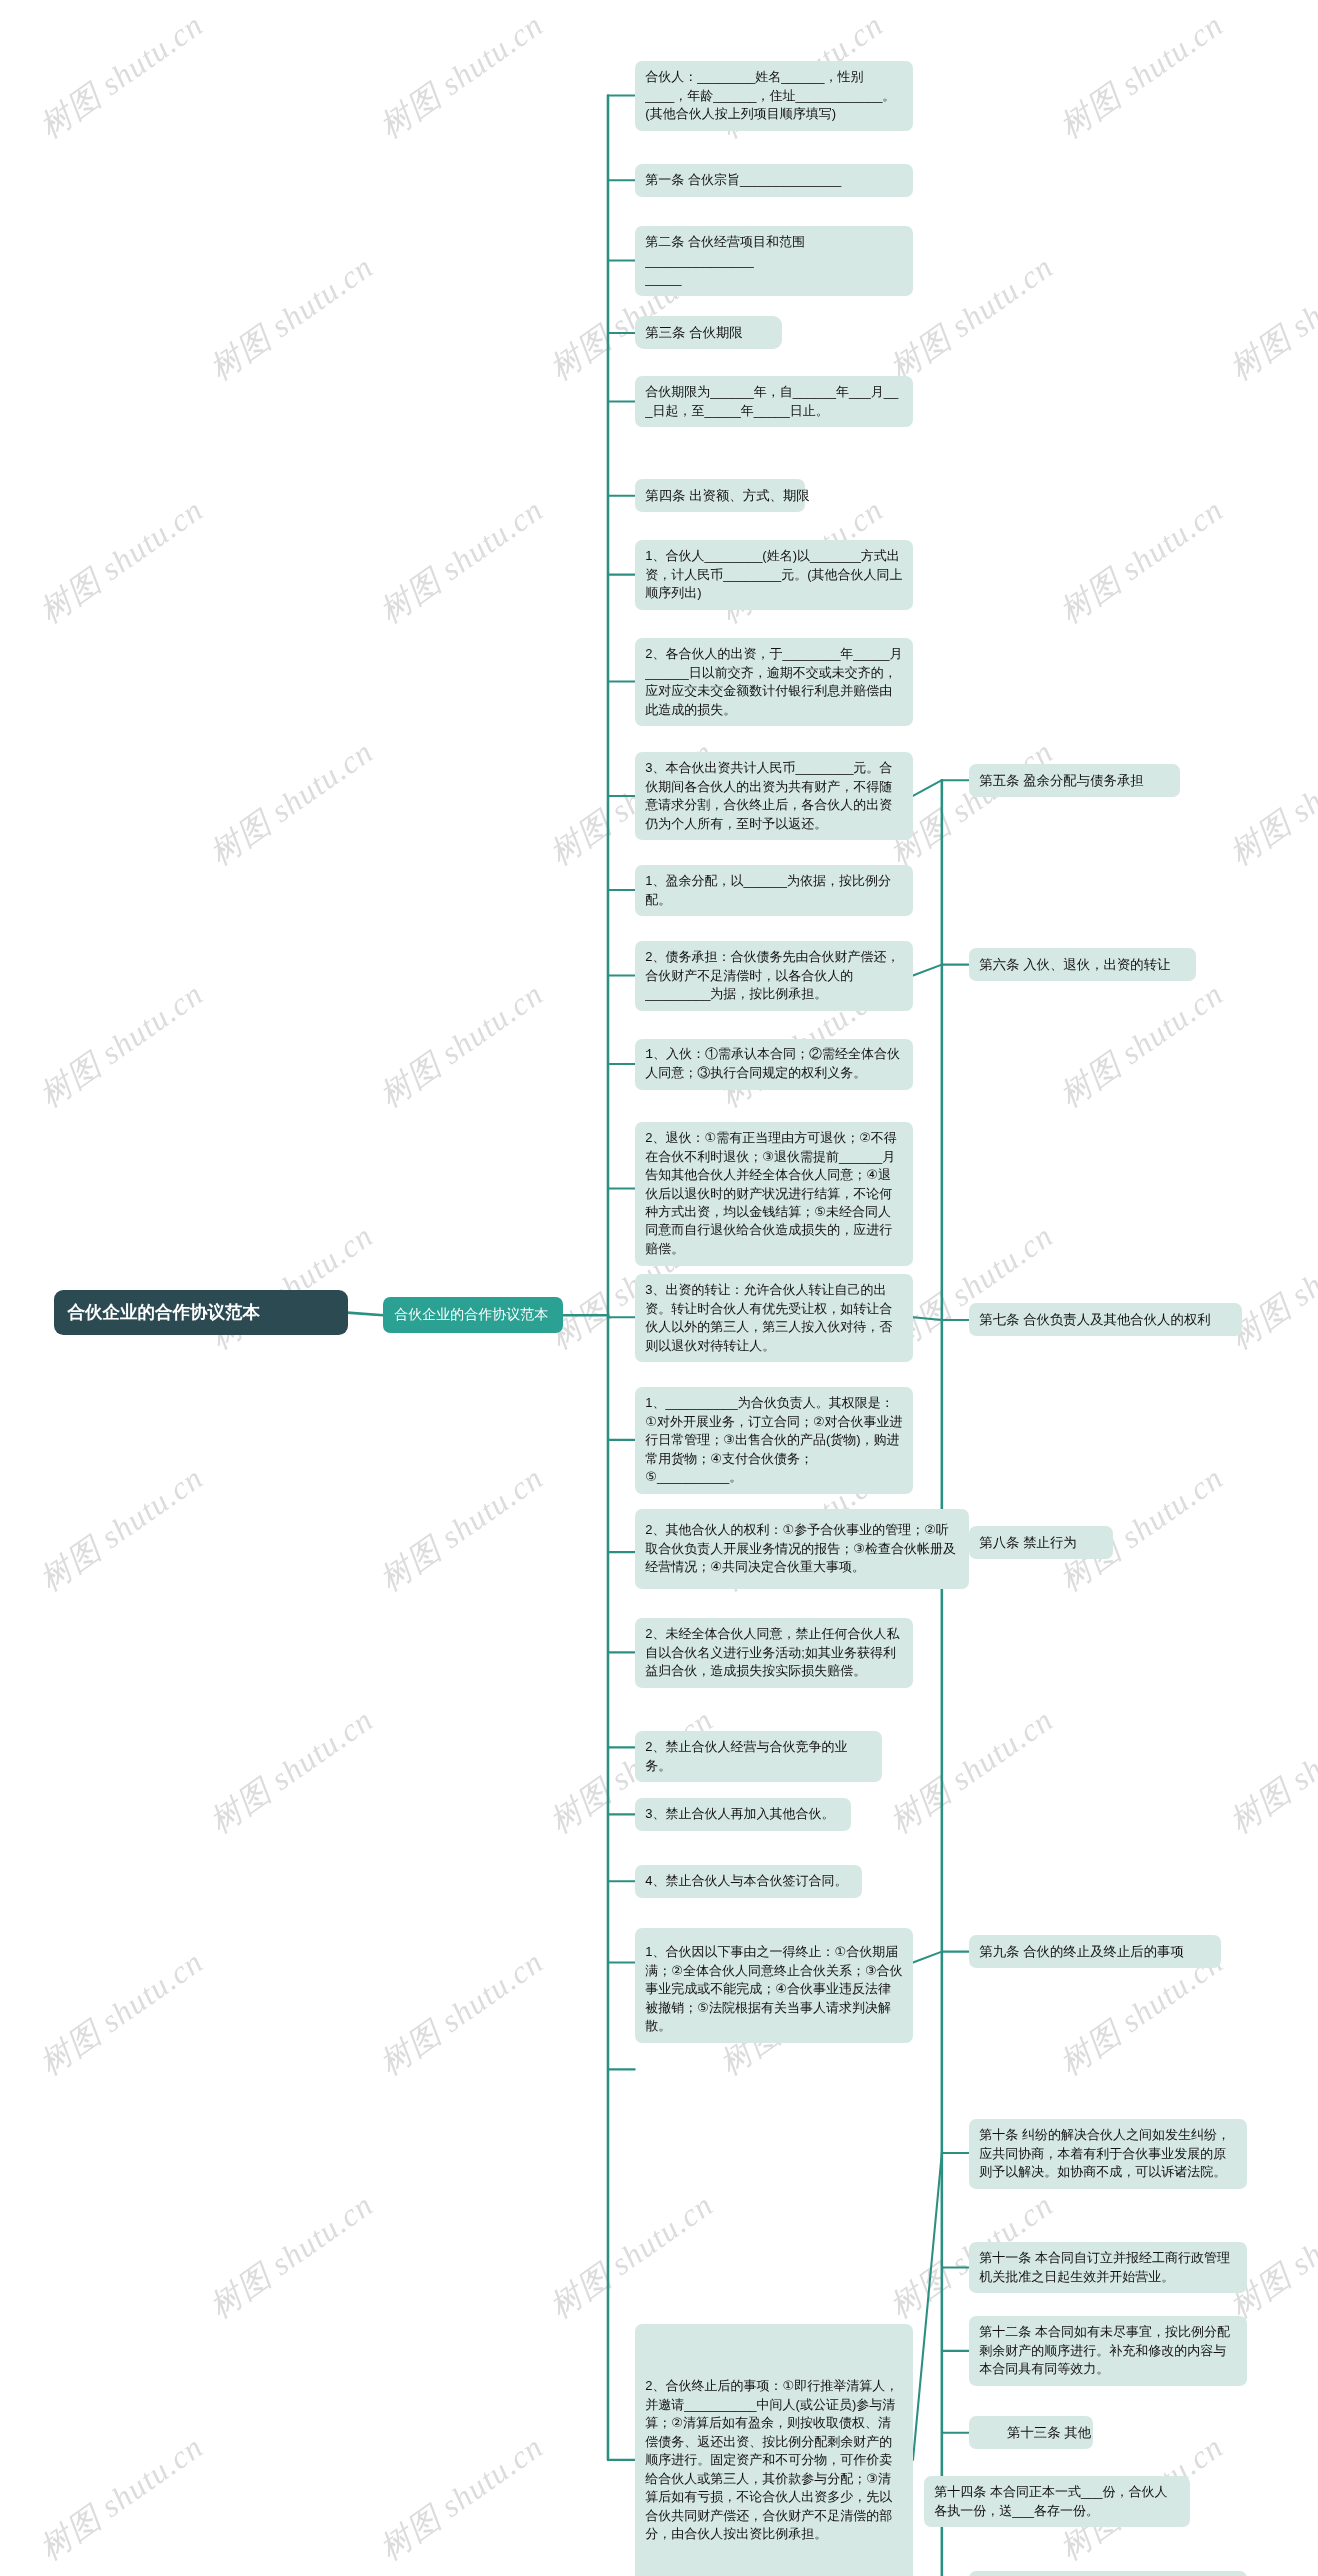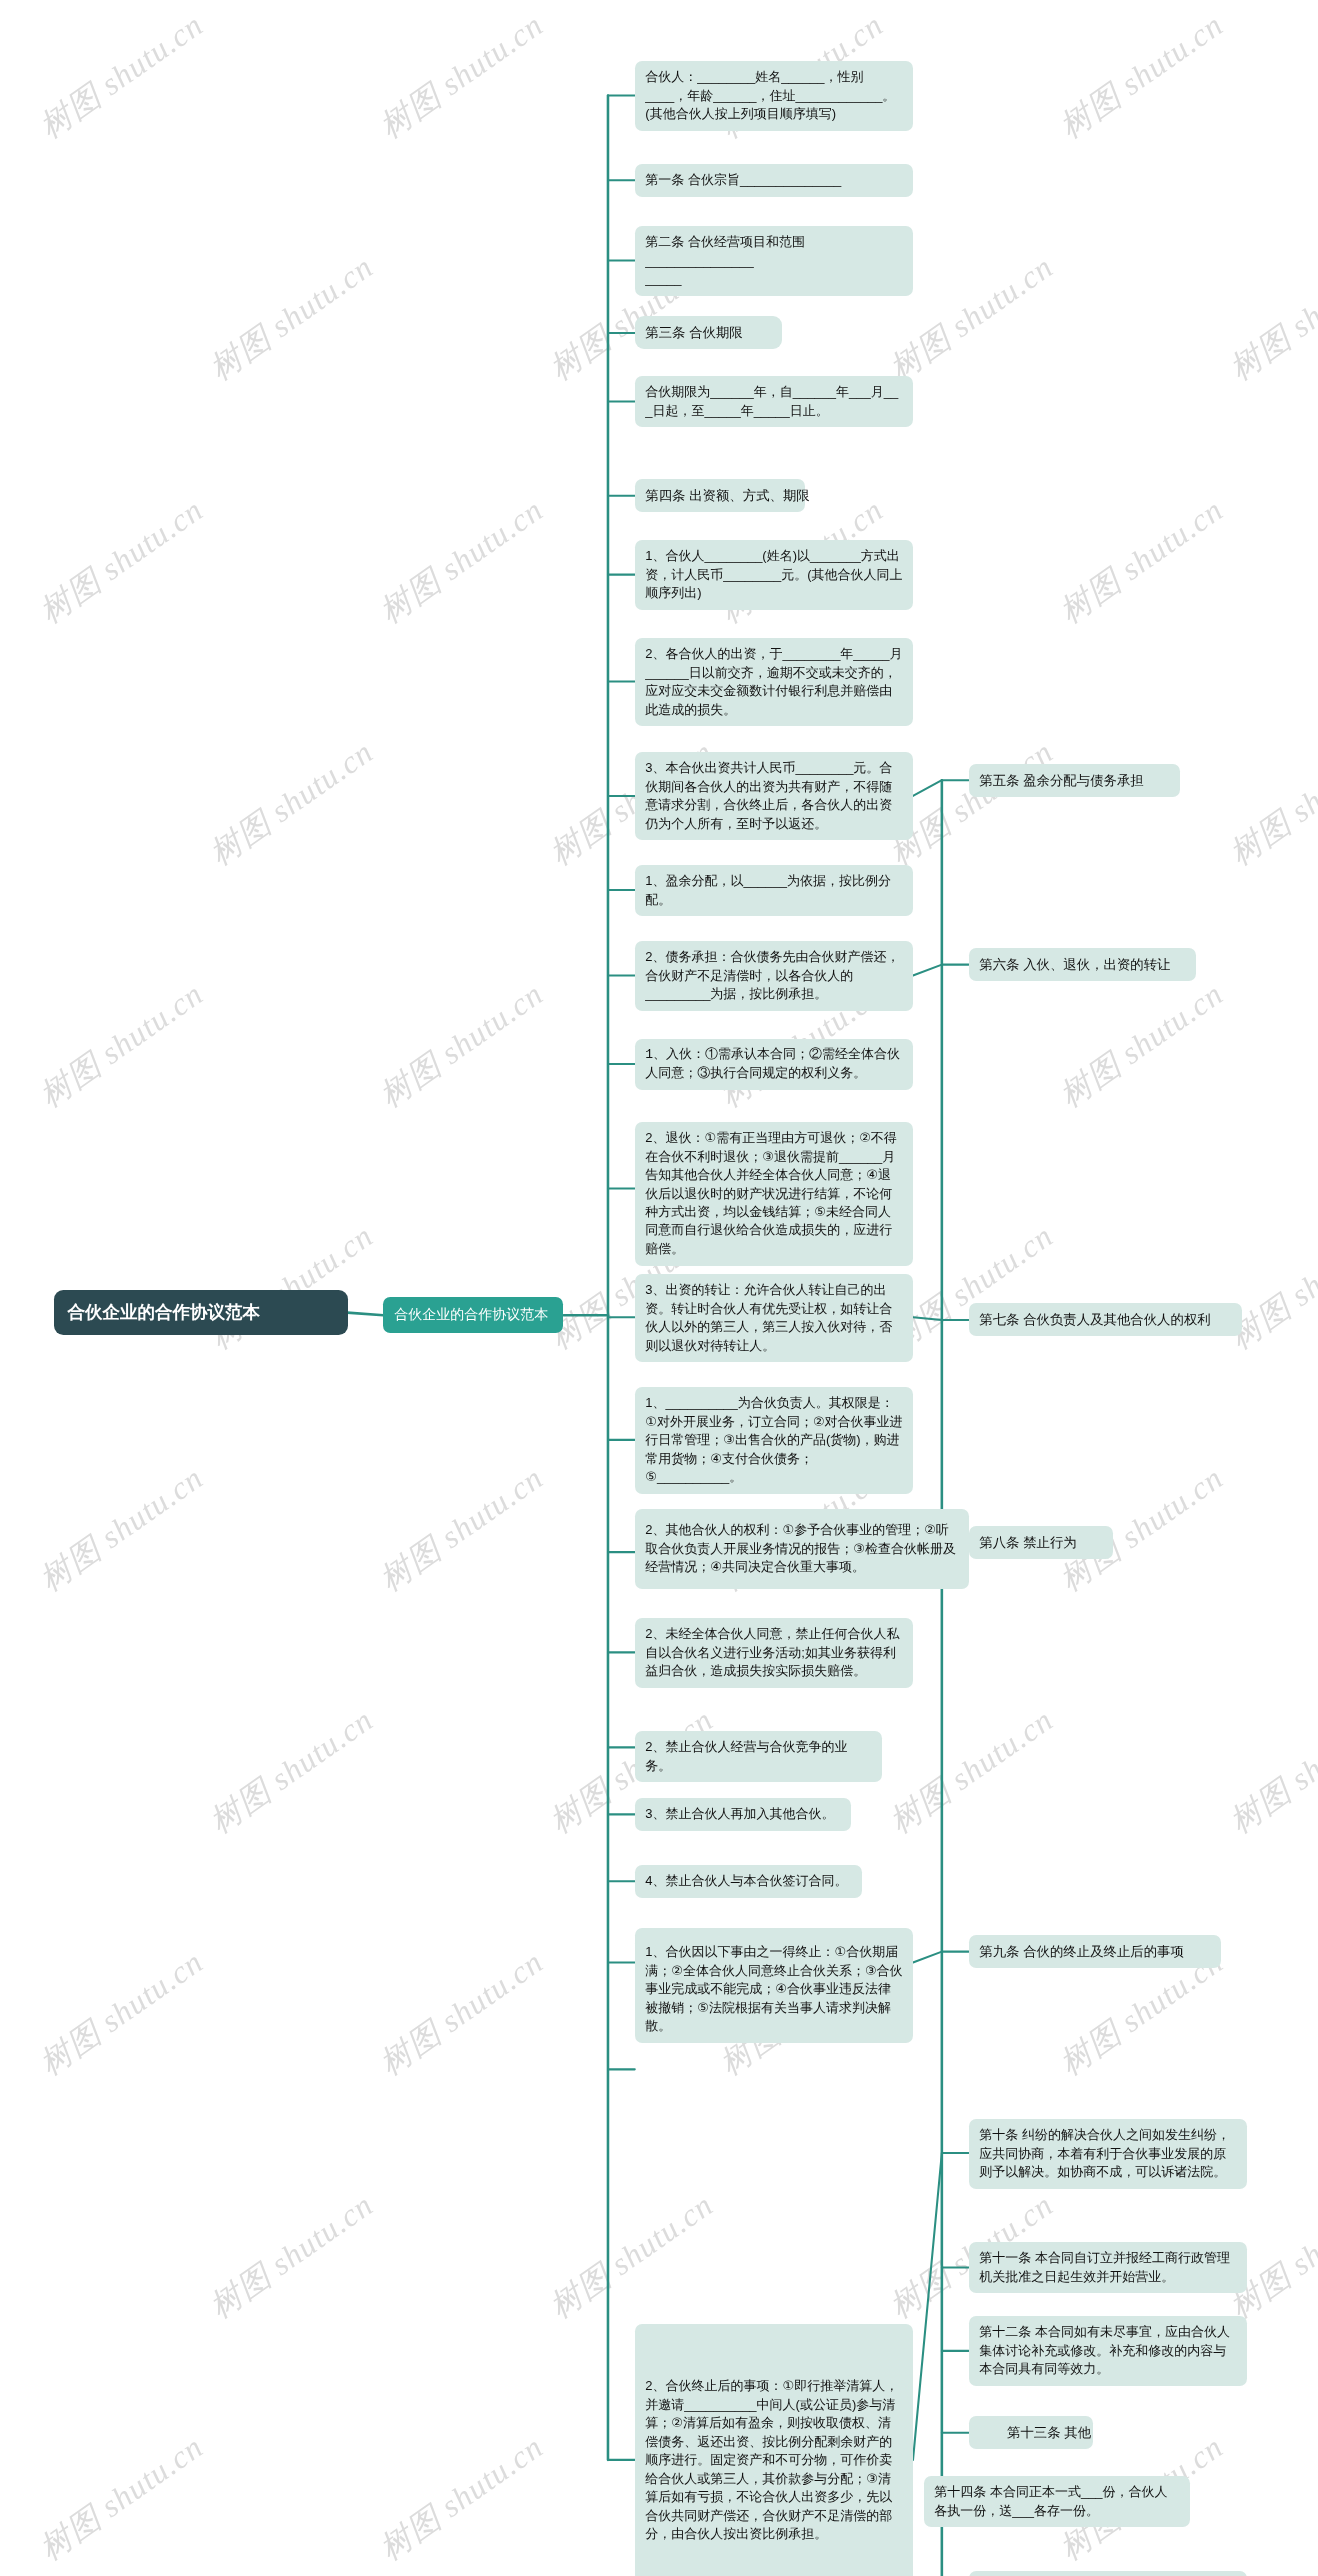--- a/index.html
+++ b/index.html
@@ -193,18 +193,18 @@
     <div class="node" id="node-s20" style="left: 635px; top: 1618px; width: 278px; min-height: 63px; display: flex; align-items: center;">2、未经全体合伙人同意，禁止任何合伙人私自以合伙名义进行业务活动;如其业务获得利益归合伙，造成损失按实际损失赔偿。</div>
     <div class="node" id="node-s21" style="left: 635px; top: 1731px; width: 247px; min-height: 29px; display: flex; align-items: center;">2、禁止合伙人经营与合伙竞争的业务。</div>
     <div class="node" id="node-s22" style="left: 635px; top: 1798px; width: 216px; min-height: 29px; display: flex; align-items: center;">3、禁止合伙人再加入其他合伙。</div>
     <div class="node" id="node-s23" style="left: 635px; top: 1865px; width: 227px; min-height: 29px; display: flex; align-items: center;">4、禁止合伙人与本合伙签订合同。</div>
     <div class="node" id="node-s24" style="left: 635px; top: 1928px; width: 278px; min-height: 63px; display: flex; align-items: center;">5、如合伙人违反上述各条，应按合伙实际损失赔偿。劝阻不听者可由全体合伙人决定除名。</div>
     <div class="node head" id="node-s25" style="left: 969px; top: 1935px; width: 252px; min-height: 29px; display: flex; align-items: center;">第九条 合伙的终止及终止后的事项</div>
     <div class="node" id="node-s26" style="left: 635px; top: 1936px; width: 278px; min-height: 80px; display: flex; align-items: center;">1、合伙因以下事由之一得终止：①合伙期届满；②全体合伙人同意终止合伙关系；③合伙事业完成或不能完成；④合伙事业违反法律被撤销；⑤法院根据有关当事人请求判决解散。</div>
     <div class="node" id="node-s27" style="left: 635px; top: 2324px; width: 278px; min-height: 273px; display: flex; align-items: center;">2、合伙终止后的事项：①即行推举清算人，并邀请__________中间人(或公证员)参与清算；②清算后如有盈余，则按收取债权、清偿债务、返还出资、按比例分配剩余财产的顺序进行。固定资产和不可分物，可作价卖给合伙人或第三人，其价款参与分配；③清算后如有亏损，不论合伙人出资多少，先以合伙共同财产偿还，合伙财产不足清偿的部分，由合伙人按出资比例承担。</div>
     <div class="node" id="node-s28" style="left: 969px; top: 2119px; width: 278px; min-height: 63px; display: flex; align-items: center;">第十条 纠纷的解决合伙人之间如发生纠纷，应共同协商，本着有利于合伙事业发展的原则予以解决。如协商不成，可以诉诸法院。</div>
     <div class="node" id="node-s29" style="left: 969px; top: 2242px; width: 278px; min-height: 45px; display: flex; align-items: center;">第十一条 本合同自订立并报经工商行政管理机关批准之日起生效并开始营业。</div>
-    <div class="node" id="node-s30" style="left: 969px; top: 2316px; width: 278px; min-height: 63px; display: flex; align-items: center;">第十二条 本合同如有未尽事宜，应由合伙人集体讨论补充或修改。补充和修改的内容与本合同具有同等效力。</div>
+    <div class="node" id="node-s30" style="left: 969px; top: 2316px; width: 278px; min-height: 63px; display: flex; align-items: center;">第十二条 本合同如有未尽事宜，按比例分配剩余财产的顺序进行。补充和修改的内容与本合同具有同等效力。</div>
     <div class="node head" id="node-s31" style="left: 969px; top: 2416px; width: 124px; min-height: 29px; display: flex; align-items: center; padding-left: 38px;">第十三条 其他</div>
     <div class="node" id="node-s32" style="left: 924px; top: 2476px; width: 266px; min-height: 45px; display: flex; align-items: center;">第十四条 本合同正本一式___份，合伙人各执一份，送___各存一份。</div>
     <div class="node" id="node-s33" style="left: 969px; top: 2571px; width: 278px; min-height: 29px; display: flex; align-items: center;">合伙人：_________ 合伙人：__________</div>
   </div>
 
 
 </body></html>

